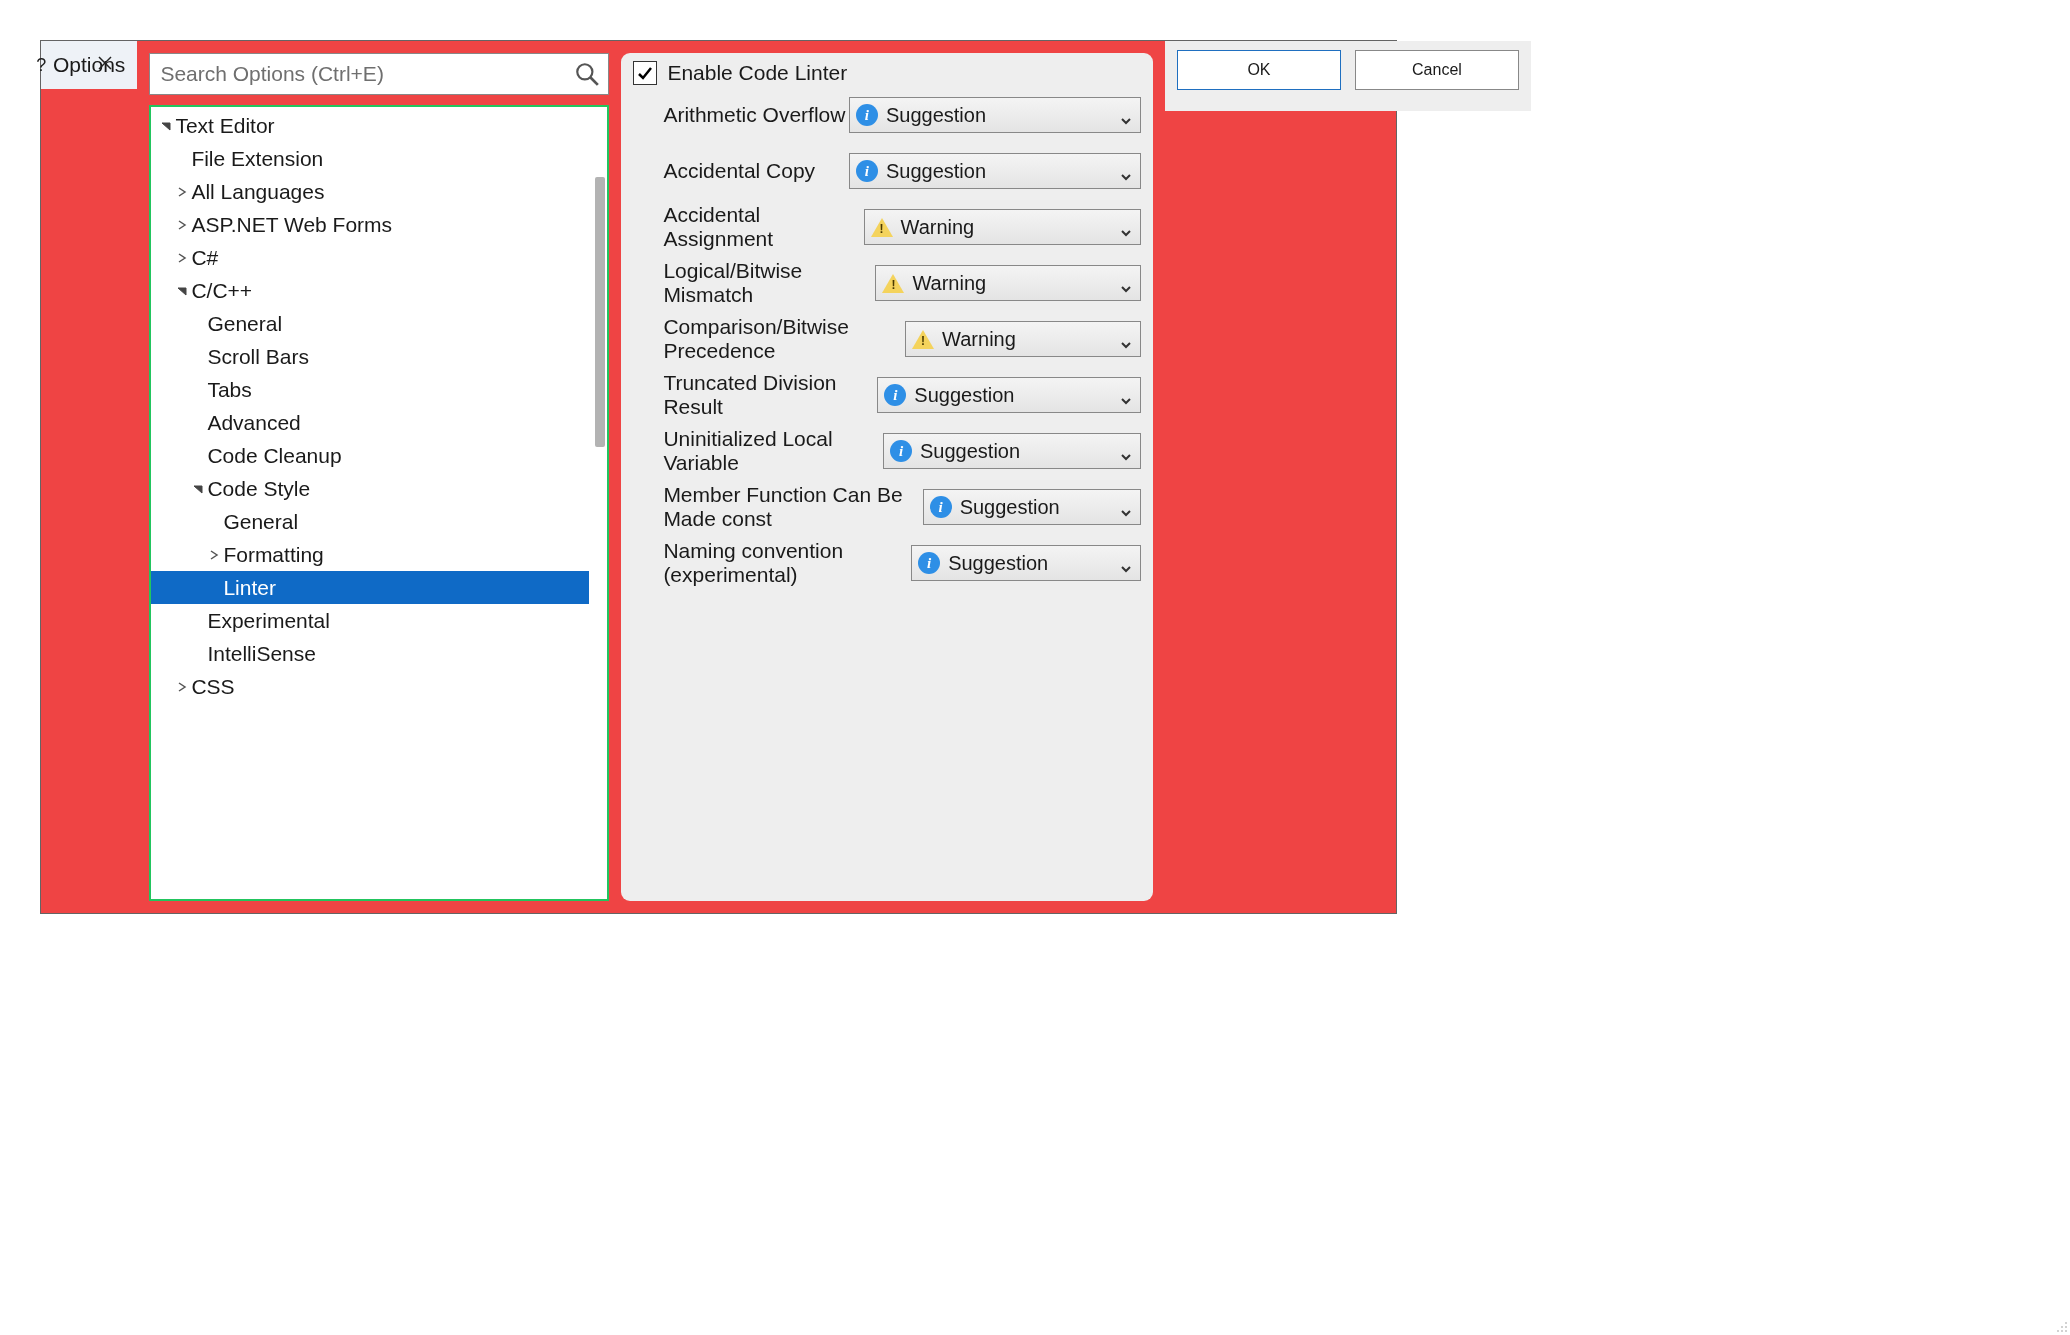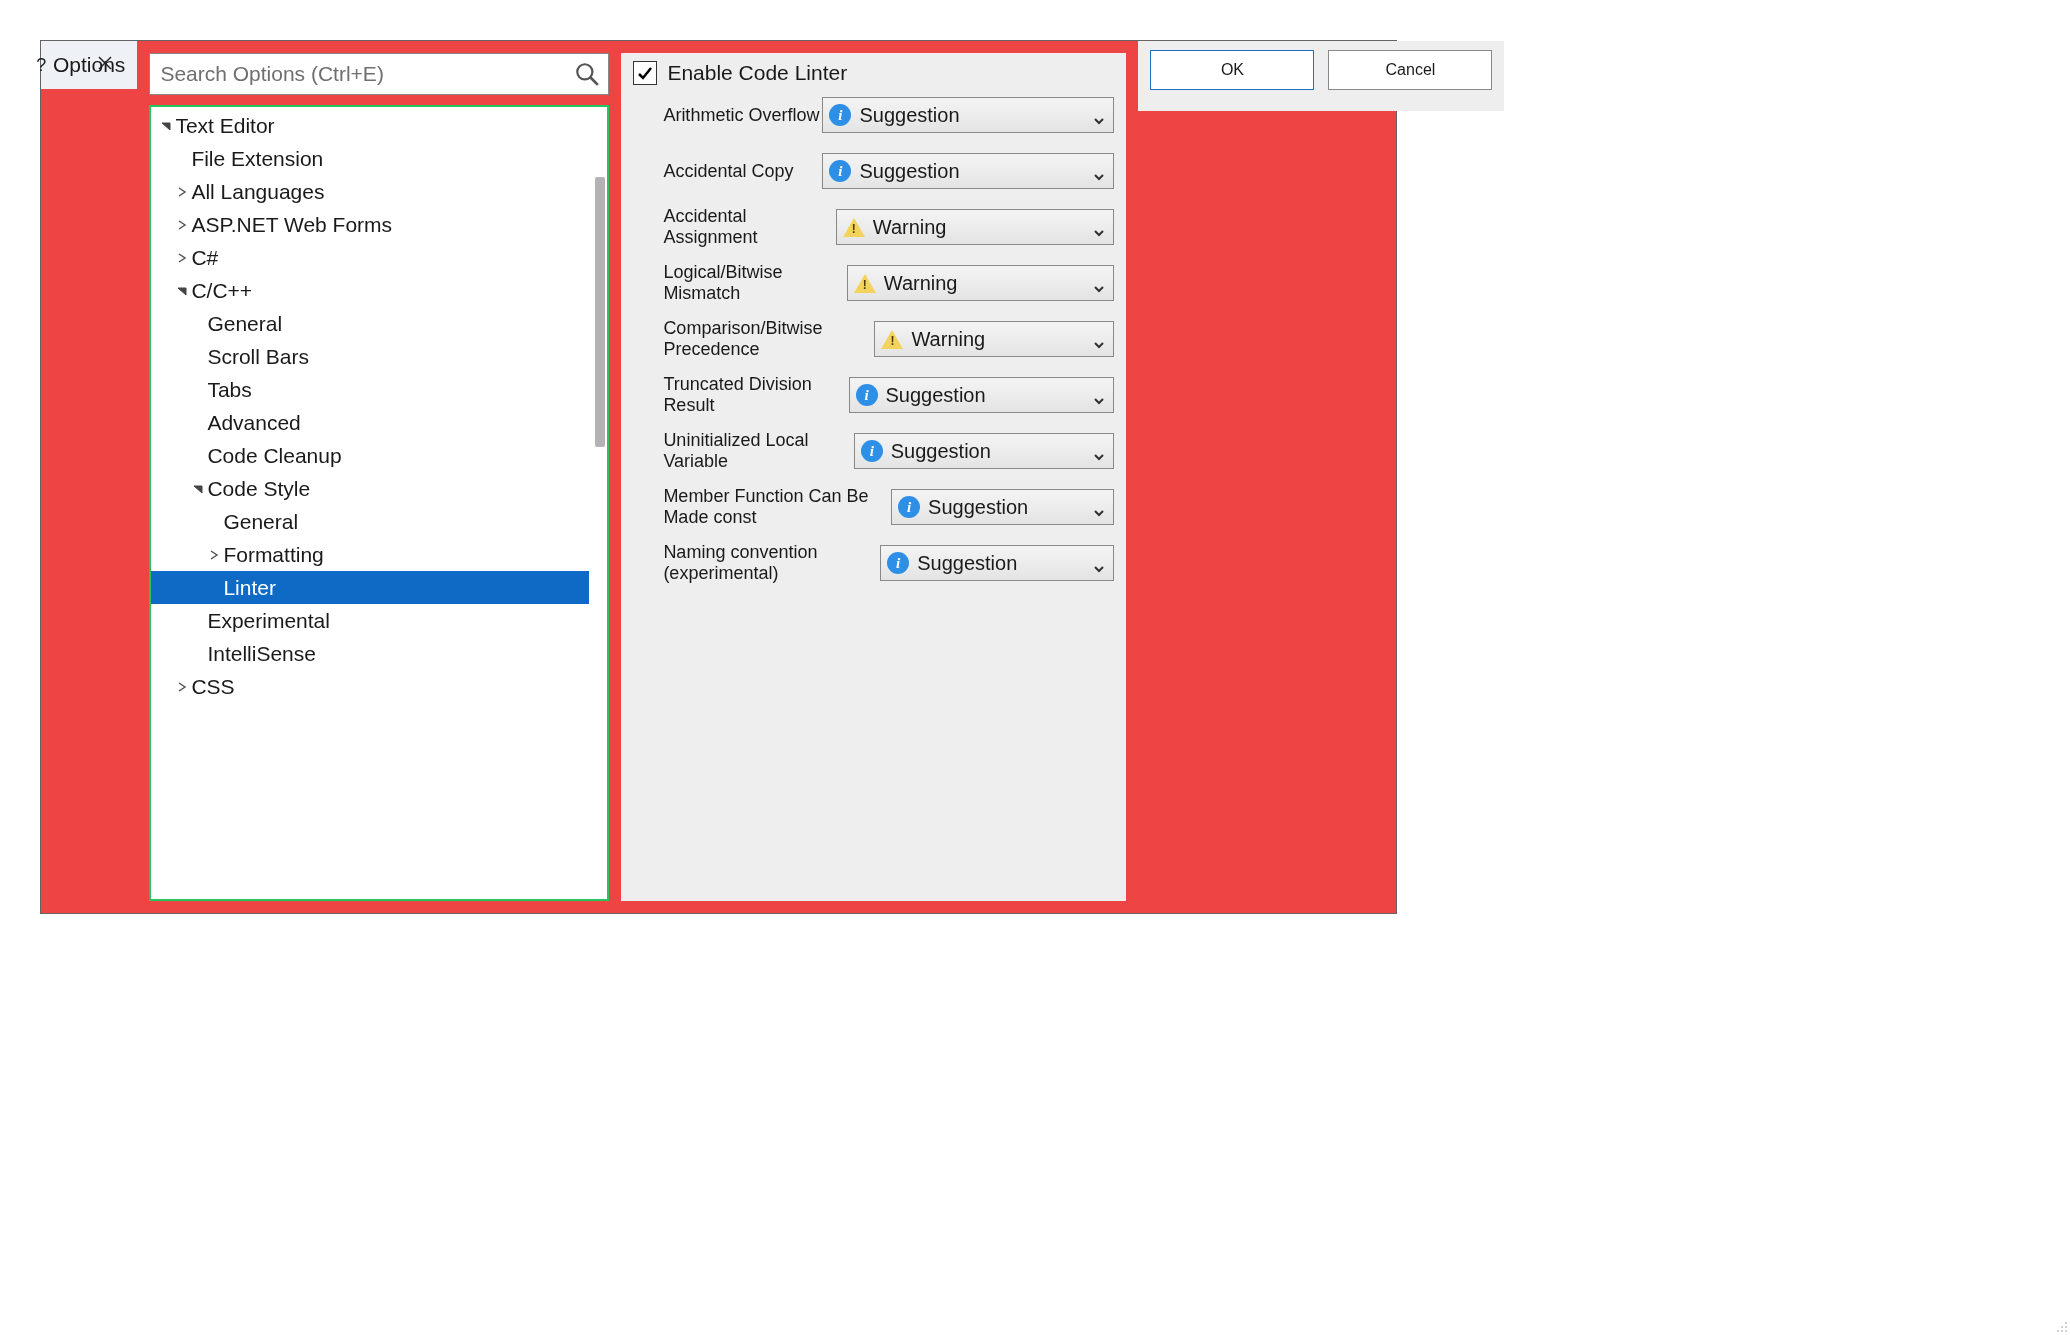--- a/index.html
+++ b/index.html
@@ -121,20 +121,21 @@
   .tri svg { width: 10px; height: 10px; }
   .tri.right svg { fill: none; stroke: #555; stroke-width:1.5; }
   .tri.down svg { fill: #444; stroke:#444; }
   .tri.none { visibility: hidden; }
 
   .right-col {
     flex: 1;
     background: #eeeeee;
     padding: 8px 12px 12px 12px;
     position: relative;
+    border-radius: 9px;
   }
   .checkrow {
     display: flex;
     align-items: center;
     gap: 10px;
     font-size: 21px;
     color: #1a1a1a;
     margin-bottom: 10px;
   }
   .checkbox {
@@ -150,21 +151,21 @@
     gap: 16px;
     padding-left: 30px;
   }
   .rule-row {
     display: flex;
     align-items: center;
     justify-content: space-between;
     height: 40px;
   }
   .rule-label {
-    font-size: 18px;
+    font-size: 21px;
     color: #1a1a1a;
   }
   .dropdown {
     width: 292px;
     height: 36px;
     border: 1px solid #888;
     background: linear-gradient(#f4f4f4, #e4e4e4);
     display: flex;
     align-items: center;
     padding: 0 8px 0 6px;

